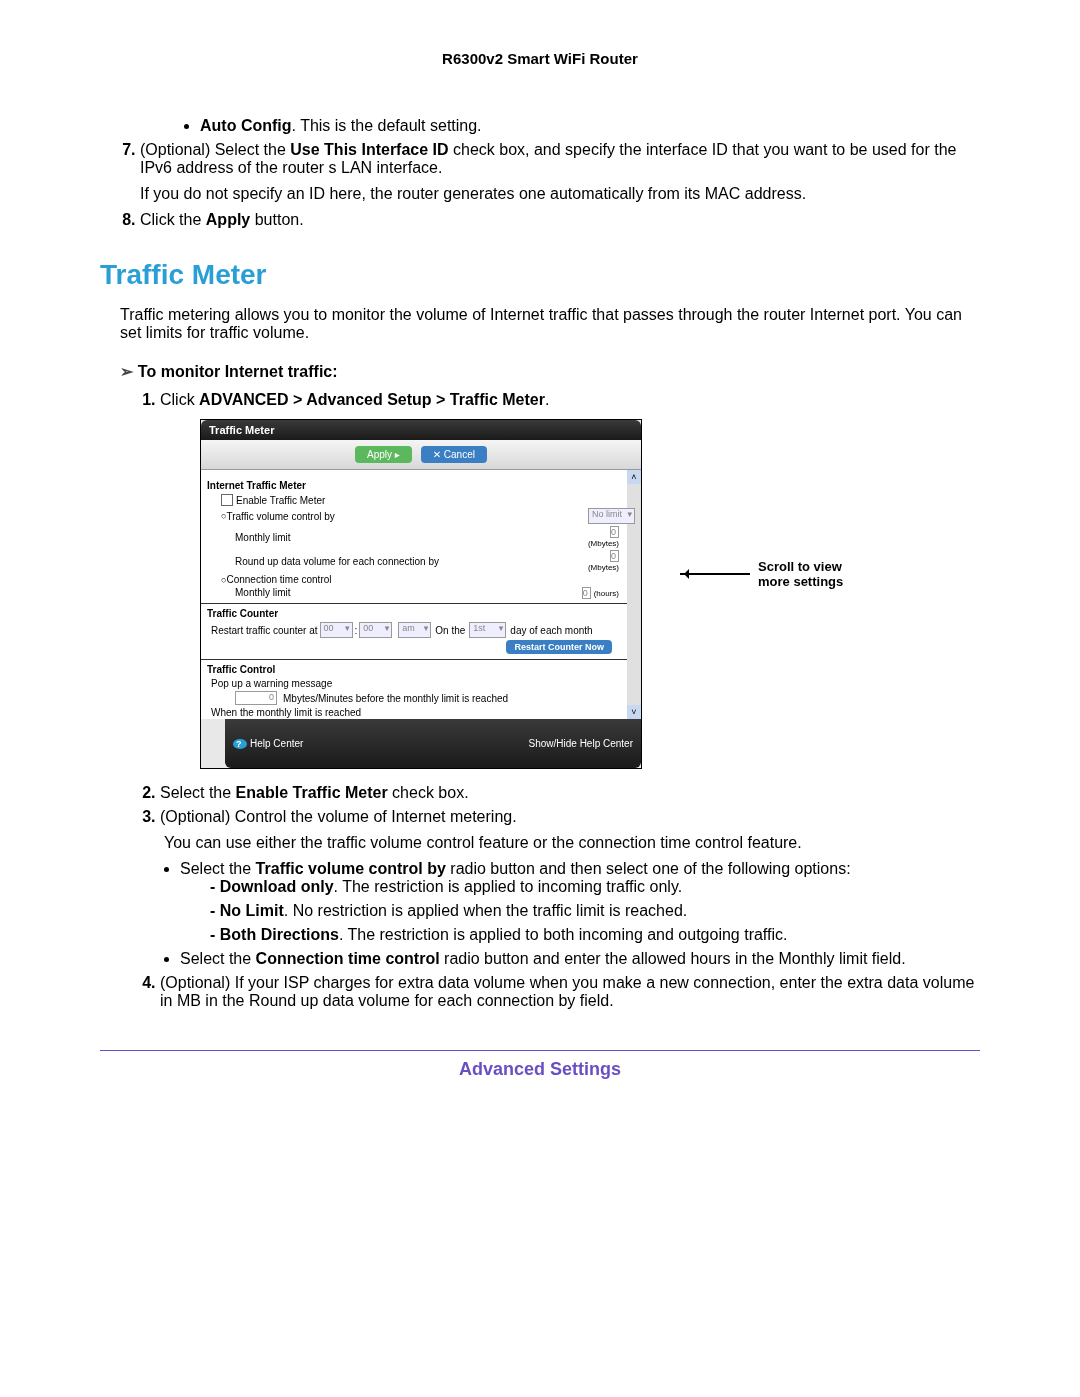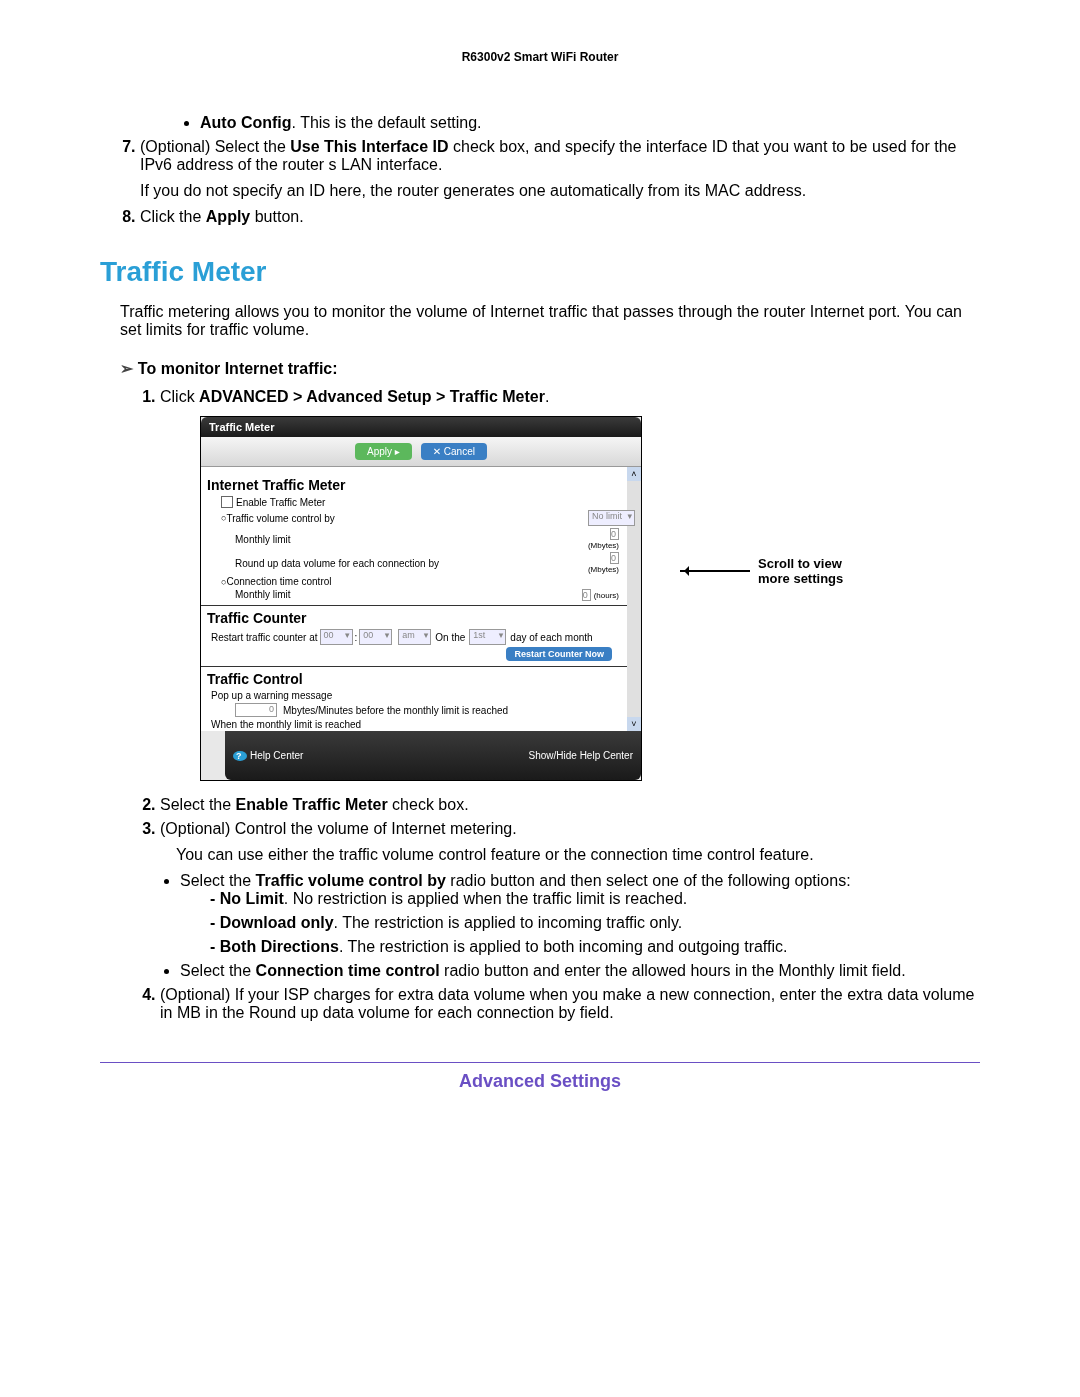--- a/index.html
+++ b/index.html
@@ -12,21 +12,21 @@
   }
   .page {
     width: 1080px;
     margin: 0 auto;
     padding: 50px 100px 40px 100px;
     box-sizing: border-box;
     position: relative;
   }
   .doc-header {
     text-align: center;
-    font-size: 12px;
+    font-size: 15px;
     font-weight: bold;
     margin-bottom: 50px;
   }
   .bullet-list { padding-left: 60px; margin: 0; }
   .bullet-list li { margin-bottom: 6px; list-style: disc; }
   .num-list { padding-left: 40px; margin: 0; }
   .num-list > li { margin-bottom: 6px; }
   .num-list > li::marker { font-weight: bold; }
   .indent-block { margin-left: 40px; margin-top: 8px; margin-bottom: 8px; }
   .section-title {
@@ -88,21 +88,21 @@
   .scrollbar {
     position: absolute; right: 0; top: 0; bottom: 0; width: 14px;
     background: #e0e0e0;
   }
   .scroll-up, .scroll-down {
     position: absolute; left: 0; width: 14px; height: 14px;
     background: #c8d8ee; font-size: 9px; text-align: center; line-height: 14px;
   }
   .scroll-up { top: 0; }
   .scroll-down { bottom: 0; }
-  .sec-head { font-weight: bold; font-size: 14px; margin: 4px 0 2px 0; }
+  .sec-head { font-weight: bold; font-size: 10px; margin: 4px 0 2px 0; }
   .sec-row { display: flex; align-items: center; padding: 1px 0 1px 14px; }
   .sec-row.radio::before { content: "○ "; font-size: 9px; }
   .sec-row .lbl { flex: 1; }
   .field { width: 45px; height: 12px; border: 1px solid #999; background: #fff; font-size: 9px; text-align: right; padding-right: 2px; color: #888; }
   .sel { height: 14px; border: 1px solid #999; background: #eef; font-size: 9px; padding: 0 12px 0 3px; color: #888; position: relative; }
   .sel::after { content: "▾"; position: absolute; right: 2px; top: 0; color: #888; }
   .unit { font-size: 8px; color: #000; }
   .hr { border-top: 1px solid #333; margin: 4px -6px; }
   .right-col { text-align: right; padding-right: 16px; }
   .chk { width: 10px; height: 10px; border: 1px solid #666; display: inline-block; vertical-align: middle; margin-right: 3px; }
@@ -247,27 +247,27 @@
         </div>
       </div>
     </li>
 
     <li>
       <span>Select the </span><b>Enable Traffic Meter</b><span> check box.</span>
     </li>
 
     <li>
       <span>(Optional) Control the volume of Internet metering.</span>
-      <div class="indent-block" style="margin-left:16px">You can use either the traffic volume control feature or the connection time control feature.</div>
+      <div class="indent-block" style="margin-left:4px">You can use either the traffic volume control feature or the connection time control feature.</div>
       <ul class="sub-bullets" style="padding-left:20px">
         <li>
           <span>Select the </span><b>Traffic volume control by</b><span> radio button and then select one of the following options:</span>
           <ul class="dash-list">
+            <li><b>Download only</b><span>. The restriction is applied to incoming traffic only.</span></li>
             <li><b>No Limit</b><span>. No restriction is applied when the traffic limit is reached.</span></li>
-            <li><b>Download only</b><span>. The restriction is applied to incoming traffic only.</span></li>
             <li><b>Both Directions</b><span>. The restriction is applied to both incoming and outgoing traffic.</span></li>
           </ul>
         </li>
         <li>
           <span>Select the </span><b>Connection time control</b><span> radio button and enter the allowed hours in the Monthly limit field.</span>
         </li>
       </ul>
     </li>
 
     <li>(Optional) If your ISP charges for extra data volume when you make a new connection, enter the extra data volume in MB in the Round up data volume for each connection by field.</li>

